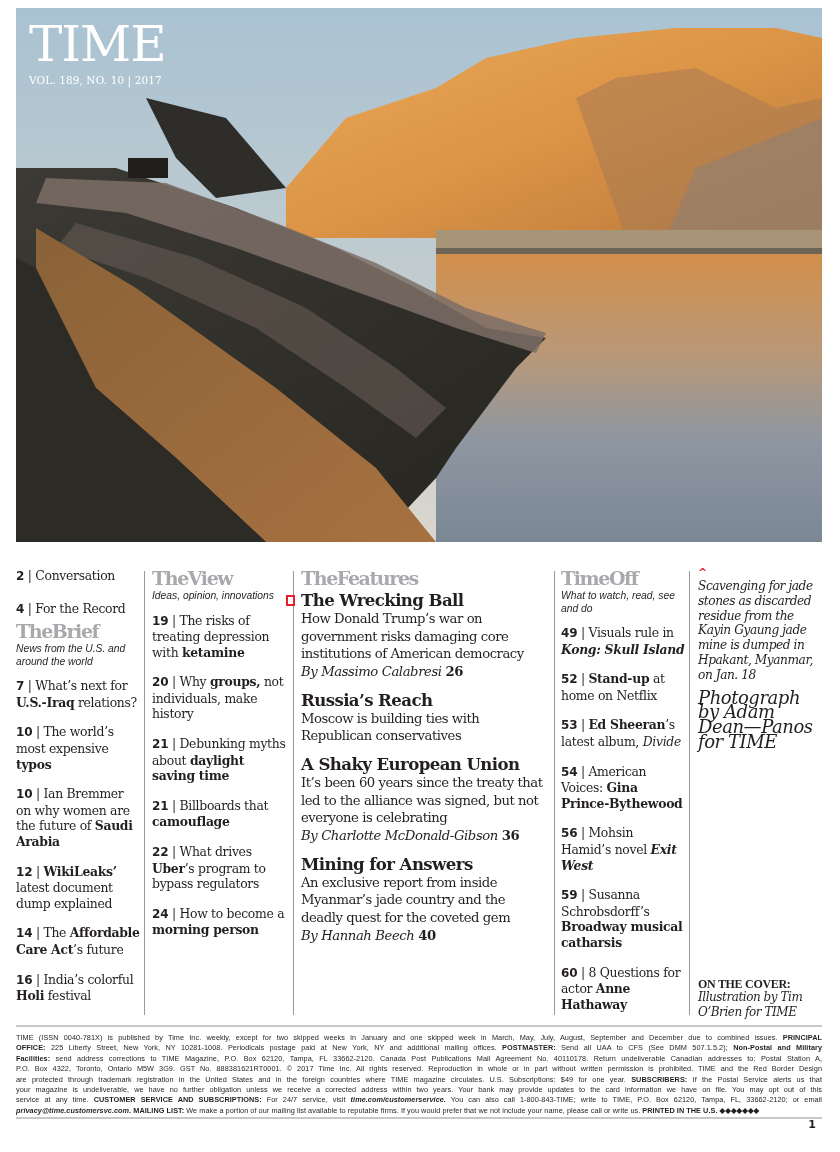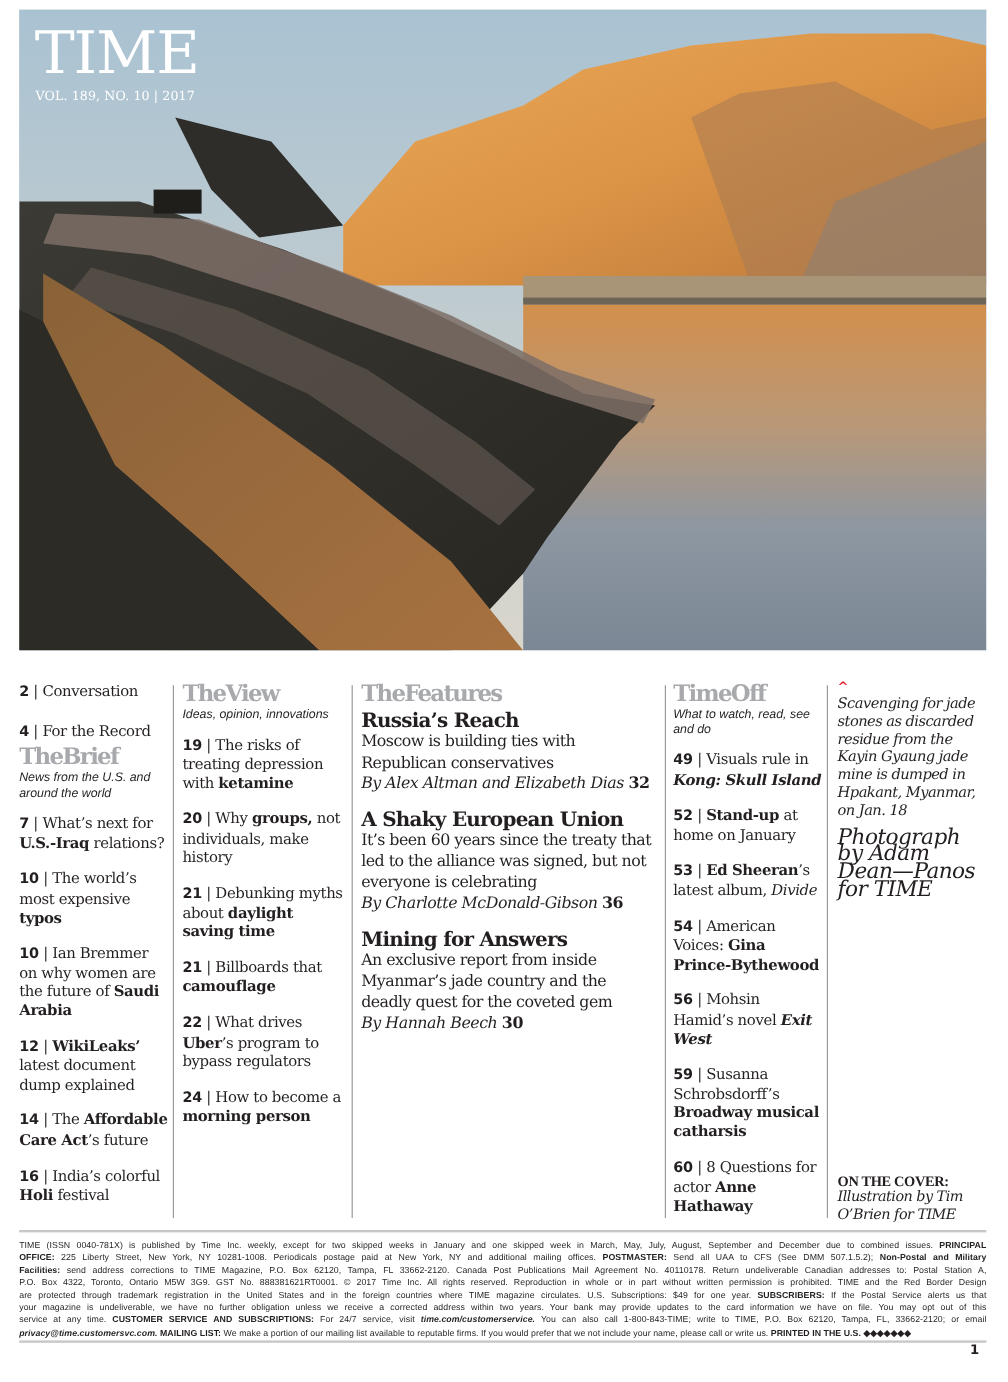--- a/index.html
+++ b/index.html
@@ -2,21 +2,21 @@
 <html><head>
   <meta charset="utf-8">
   <style>
     * { box-sizing: border-box; margin: 0; padding: 0; }
     html, body { width: 840px; height: 1152px; background: #ffffff; overflow: hidden; }
     body { position: relative; font-family: "DejaVu Serif", serif; color: #231f20; }
 
     
     .photo {
       position: absolute; left: 16px; top: 8px; width: 806px; height: 534px;
-      overflow: hidden; background: #b9c9d3; text-align: center;
+      overflow: hidden; background: #b9c9d3;
     }
     .photo svg { position: absolute; left: 0; top: 0; width: 806px; height: 534px; display: block; }
     .masthead { position: absolute; left: 13px; top: 14px; color: #ffffff; }
     .logo {
       font-family: "DejaVu Serif", serif; font-size: 49px; line-height: 46px;
       letter-spacing: -1px; font-weight: normal; transform: scaleX(1.02); transform-origin: left;
     }
     .issue { font-family: "DejaVu Serif", serif; font-size: 10.5px; margin-top: 6px; letter-spacing: 0.1px; }
 
     
@@ -190,56 +190,63 @@
   <div class="entry">
     <span class="num">24</span><span class="sep"> | </span><span>How to become a </span><b>morning person</b><span></span>
   </div>
 </div>
 
 <div class="vrule" style="left:293px"></div>
 
 <div class="col col-features">
   <div class="section-title">TheFeatures</div>
 
+  <div class="feature">
+    <div class="feature-title">
+      <span class="red-box" style="top:5px"></span>
+      <span>The Wrecking Ball</span>
+    </div>
+    <div class="feature-desc">How Donald Trump’s war on government risks damaging core institutions of American democracy</div>
+    <div class="feature-byline">
+      <i>By Massimo Calabresi</i> <b>26</b>
+    </div>
+  </div>
 
   <div class="feature">
     <div class="feature-title">Russia’s Reach</div>
     <div class="feature-desc">Moscow is building ties with Republican conservatives</div>
-    <div class="feature-byline">
-      <i>By Alex Altman and Elizabeth Dias</i> <b>32</b>
-    </div>
   </div>
 
   <div class="feature">
     <div class="feature-title">A Shaky European Union</div>
     <div class="feature-desc">It’s been 60 years since the treaty that led to the alliance was signed, but not everyone is celebrating</div>
     <div class="feature-byline">
       <i>By Charlotte McDonald-Gibson</i> <b>36</b>
     </div>
   </div>
 
   <div class="feature">
     <div class="feature-title">Mining for Answers</div>
     <div class="feature-desc">An exclusive report from inside Myanmar’s jade country and the deadly quest for the coveted gem</div>
     <div class="feature-byline">
-      <i>By Hannah Beech</i> <b>30</b>
+      <i>By Hannah Beech</i> <b>40</b>
     </div>
   </div>
 </div>
 
 <div class="vrule" style="left:554px"></div>
 
 <div class="col col-off">
   <div class="section-title">TimeOff</div>
   <div class="section-sub">What to watch, read, see and do</div>
   <div class="entry">
     <span class="num">49</span><span class="sep"> | </span><span>Visuals rule in </span><b><i>Kong: Skull Island</i></b>
   </div>
   <div class="entry">
-    <span class="num">52</span><span class="sep"> | </span><b>Stand-up</b><span> at home on January</span>
+    <span class="num">52</span><span class="sep"> | </span><b>Stand-up</b><span> at home on Netflix</span>
   </div>
   <div class="entry">
     <span class="num">53</span><span class="sep"> | </span><b>Ed Sheeran</b><span>’s latest album, </span><i>Divide</i>
   </div>
   <div class="entry">
     <span class="num">54</span><span class="sep"> | </span><span>American Voices: </span><b>Gina Prince-Bythewood</b>
   </div>
   <div class="entry">
     <span class="num">56</span><span class="sep"> | </span><span>Mohsin Hamid’s novel </span><b><i>Exit West</i></b>
   </div>

